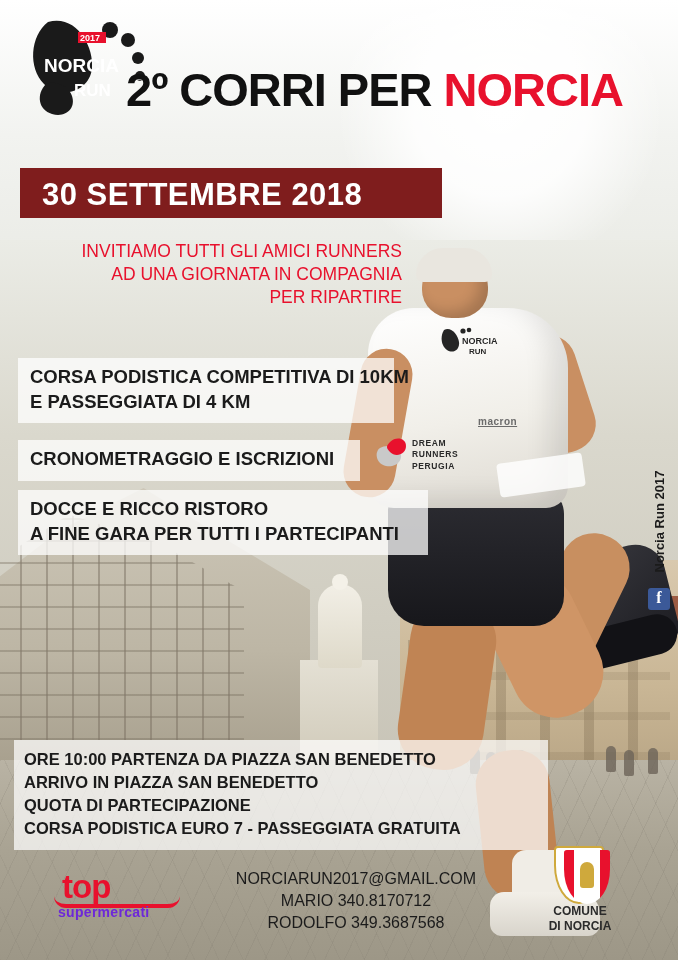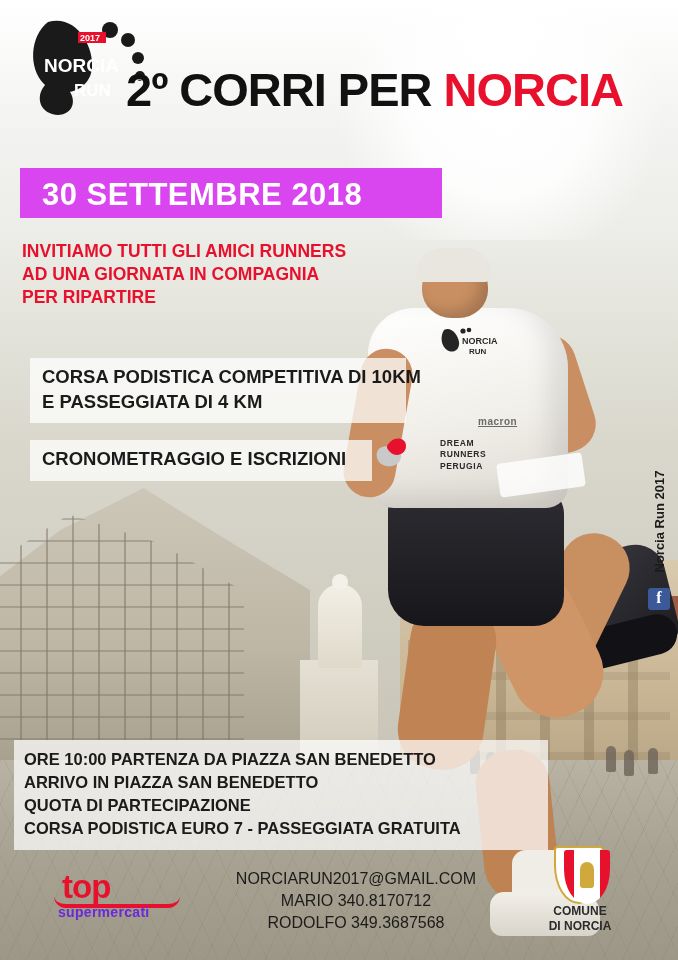--- a/index.html
+++ b/index.html
@@ -171,52 +171,51 @@
   .title-main {
     position: absolute; left: 126px; top: 62px;
     font-size: 47px; font-weight: bold; letter-spacing: -1px;
     color: #111111; white-space: nowrap;
     text-shadow: 0 1px 0 rgba(255,255,255,0.6);
   }
   .title-main .red { color: #e8112d; }
 
   .date-band {
     position: absolute; left: 20px; top: 168px; width: 422px; height: 50px;
-    background: #d946ef;
+    background: #7f1d1d;
     padding-left: 16px;
   }
   .date-band span {
     position: absolute; left: 22px; top: 9px;
     color: #ffffff; font-size: 31px; font-weight: bold; letter-spacing: .5px;
   }
 
   .invite {
     position: absolute; left: 22px; top: 240px; width: 380px;
-    color: #e8112d; font-size: 17.5px; font-weight: bold; line-height: 1.32;
-    text-align: left;
+    color: #e8112d; font-size: 17.5px; font-weight: normal; line-height: 1.32;
+    text-align: right;
   }
 
   .band {
     position: absolute; left: 18px;
     background: rgba(255,255,255,0.74);
     padding: 7px 12px 9px 12px;
-    margin-left: 12px;
   }
   .band .line {
     color: #1b1b1b; font-size: 18.5px; font-weight: bold; line-height: 1.33;
     white-space: nowrap;
   }
   .band-1 { top: 358px; width: 376px; }
   .band-2 { top: 440px; width: 342px; }
   .band-3 { top: 490px; width: 410px; }
 
   .drl {
     position: absolute; left: 372px; top: 434px; width: 132px; height: 44px;
   }
-  .drl-text { position:absolute; left: 40px; top: 4px; font-size: 8.5px; font-weight: bold; color:#2a2a2a; line-height: 1.35; letter-spacing: .6px; margin-left: 28px;}
+  .drl-text { position:absolute; left: 40px; top: 4px; font-size: 8.5px; font-weight: bold; color:#2a2a2a; line-height: 1.35; letter-spacing: .6px;}
 
   .footer-band {
     position: absolute; left: 14px; top: 740px; width: 534px;
     background: rgba(255,255,255,0.72);
     padding: 8px 8px 10px 10px;
   }
   .footer-band .line {
     color: #1b1b1b; font-size: 16.5px; font-weight: bold; line-height: 1.39;
     white-space: nowrap;
   }
@@ -360,20 +359,24 @@
 
   <div class="band band-1">
     <div class="line">CORSA PODISTICA COMPETITIVA DI 10KM</div>
     <div class="line">E PASSEGGIATA DI 4 KM</div>
   </div>
 
   <div class="band band-2">
     <div class="line">CRONOMETRAGGIO E ISCRIZIONI</div>
   </div>
 
+  <div class="band band-3">
+    <div class="line">DOCCE E RICCO RISTORO</div>
+    <div class="line">A FINE GARA PER TUTTI I PARTECIPANTI</div>
+  </div>
 
   <div class="drl">
     <svg width="40" height="44" viewBox="0 0 40 44">
       <path d="M8 14 C2 18 4 30 14 32 C24 34 32 26 28 18 C25 12 14 10 8 14 Z" fill="#c9c9c9"></path>
       <path d="M18 8 C24 2 34 4 34 12 C34 20 24 24 18 18 C14 14 14 12 18 8 Z" fill="#e8112d"></path>
     </svg>
     <div class="drl-text">
       <div>DREAM</div>
       <div>RUNNERS</div>
       <div>PERUGIA</div>

